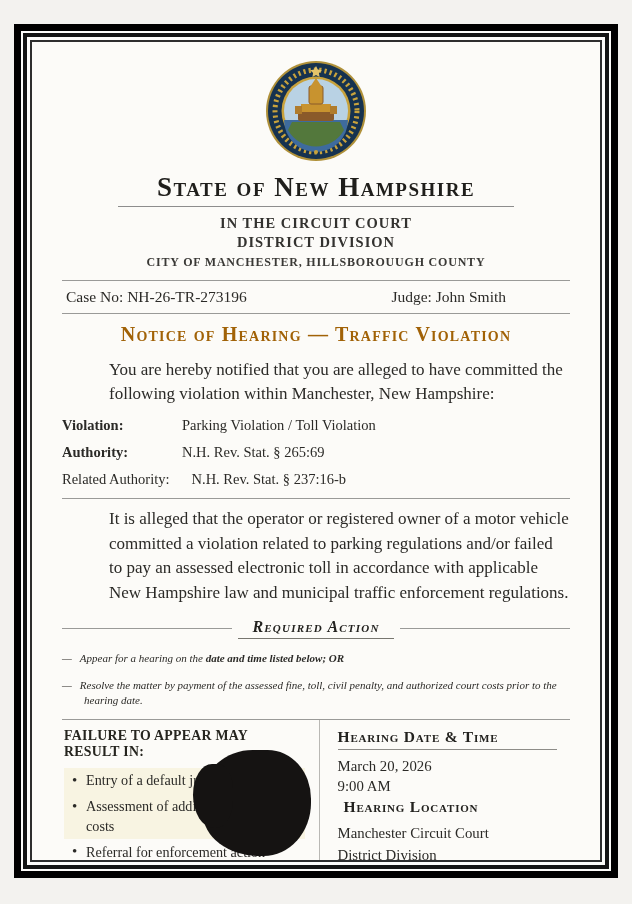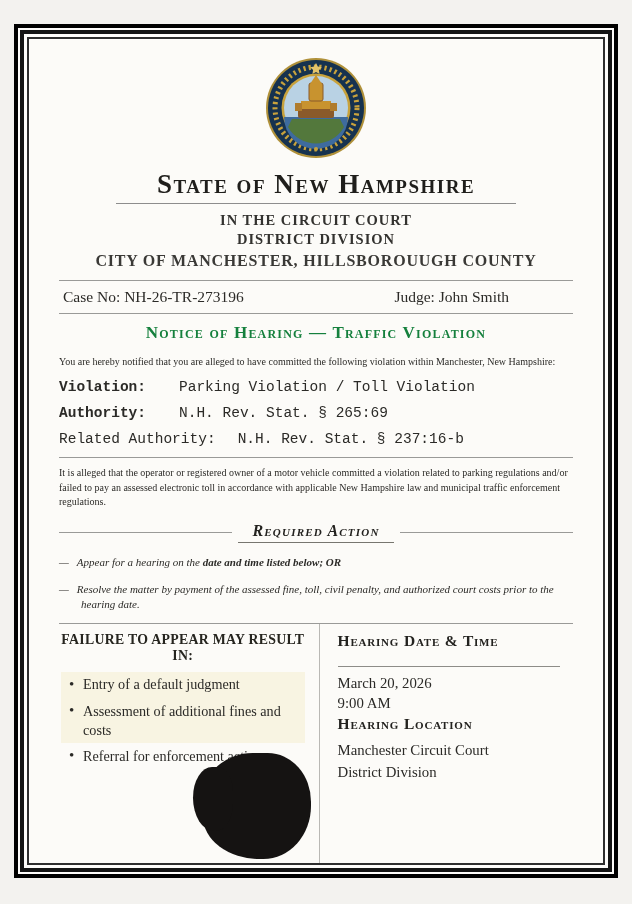--- a/index.html
+++ b/index.html
@@ -6,21 +6,21 @@
   html,body { width:632px; height:904px; }
   body {
     background:#f3f2ef;
     font-family:"Liberation Serif","DejaVu Serif",serif;
     color:#2b2a27;
     position:relative;
     overflow:hidden;
   }
   .frame-outer {
     position:absolute; left:14px; right:14px; top:24px; bottom:26px;
-    border:4px solid #000000;
+    border:7px solid #000000;
     padding:2px;
     background:#fdfcfa;
   }
   .frame-mid {
     border:4px solid #141414;
     height:100%;
     padding:3px;
   }
   .frame-inner {
     border:2px solid #2e2e2e;
@@ -44,46 +44,46 @@
     letter-spacing:1.5px;
     font-weight:600;
     margin-top:6px;
     color:#1f1e1b;
   }
   .title-rule {
     border:none; border-top:1.5px solid #8d8d8d;
     width:78%; margin:3px auto 7px auto;
   }
   .court-line { text-align:center; font-weight:bold; font-size:14.5px; letter-spacing:1px; line-height:1.3; color:#33322f;}
-  .city-line  { text-align:center; font-weight:bold; font-size:16px; letter-spacing:0.8px; margin-top:3px; color:#3a3936;}
+  .city-line  { text-align:center; font-weight:bold; font-size:12px; letter-spacing:0.8px; margin-top:3px; color:#3a3936;}
 
   .thin-rule { border:none; border-top:1.2px solid #9a9a98; margin:10px 0 0 0; }
 
   
   .case-bar {
     display:flex; justify-content:space-between;
     padding:7px 4px 7px 4px;
     font-size:15.5px;
   }
   .case-bar .judge { margin-right:60px; }
 
   
   .notice-title {
     text-align:center;
     font-variant-caps:small-caps;
     font-weight:bold;
-    font-size:17px;
+    font-size:20px;
     letter-spacing:1.2px;
     margin:9px 0 4px 0;
-    color:#15803d;
-  }
-
-  .body-par { font-size:10px; line-height:1.45; margin-top:8px; }
-
-  .field-row { font-size:14.5px; margin-top:10px; display:flex;font-family:Liberation Mono, monospace; }
+    color:#a16207;
+  }
+
+  .body-par { font-size:17px; line-height:1.45; margin-top:8px;margin-left:47px; }
+
+  .field-row { font-size:14.5px; margin-top:10px; display:flex; }
   .field-row .flabel { font-weight:bold; width:120px; flex:0 0 auto; }
   .field-row.no-col .flabel { font-weight:normal; width:auto; margin-right:22px; }
 
   
   .ra-heading {
     display:flex; align-items:center; margin-top:12px;
   }
   .ra-heading .flank { flex:1; border-top:1.2px solid #9a9a98; }
   .ra-heading .ra-text {
     font-variant-caps:small-caps;
@@ -112,21 +112,21 @@
     padding:8px 14px 0 2px;
     position:relative;
   }
   .col-right {
     flex:1;
     border-left:1.2px solid #b9b8b4;
     padding:8px 4px 10px 18px;
     display:flex;
     flex-direction:column;
   }
-  .fail-heading { font-weight:bold; font-size:13.8px; letter-spacing:0.3px; color:#26251f;text-align:center; }
+  .fail-heading { font-weight:bold; font-size:13.8px; letter-spacing:0.3px; color:#26251f; }
   .fail-list { list-style:none; margin-top:8px; }
   .fail-list li {
     font-size:14.2px;
     line-height:1.35;
     padding:3.5px 2px 3.5px 22px;
     position:relative;
   }
   .fail-list li::before {
     content:"•";
     position:absolute; left:8px; top:2px;
@@ -148,25 +148,25 @@
     background:#151312;
     border-radius:50% 40% 45% 55%;
   }
 
   .hear-heading {
     font-variant-caps:small-caps;
     font-weight:bold;
     font-size:15.5px;
     letter-spacing:0.8px;
     border-bottom:1.2px solid #8d8c88;
-    padding-bottom:16px;
+    padding-bottom:3px;
     width:96%;
     color:#23221f;
   }
-  .hear-heading.second { border-bottom:none; padding-bottom:0; margin-top:1px; }
+  .hear-heading.second { border-bottom:none; padding-bottom:0; margin-top:1px;margin-left:6px; }
   .hear-line { font-size:14.8px; line-height:1.35; }
   .hear-date-block { margin-top:7px; }
   .hear-loc-block { margin-top:6px; }
   .hear-loc-block .hear-line { line-height:1.5; }
 </style>
 </head>
 <body>
 
 <div class="frame-outer">
  <div class="frame-mid">

